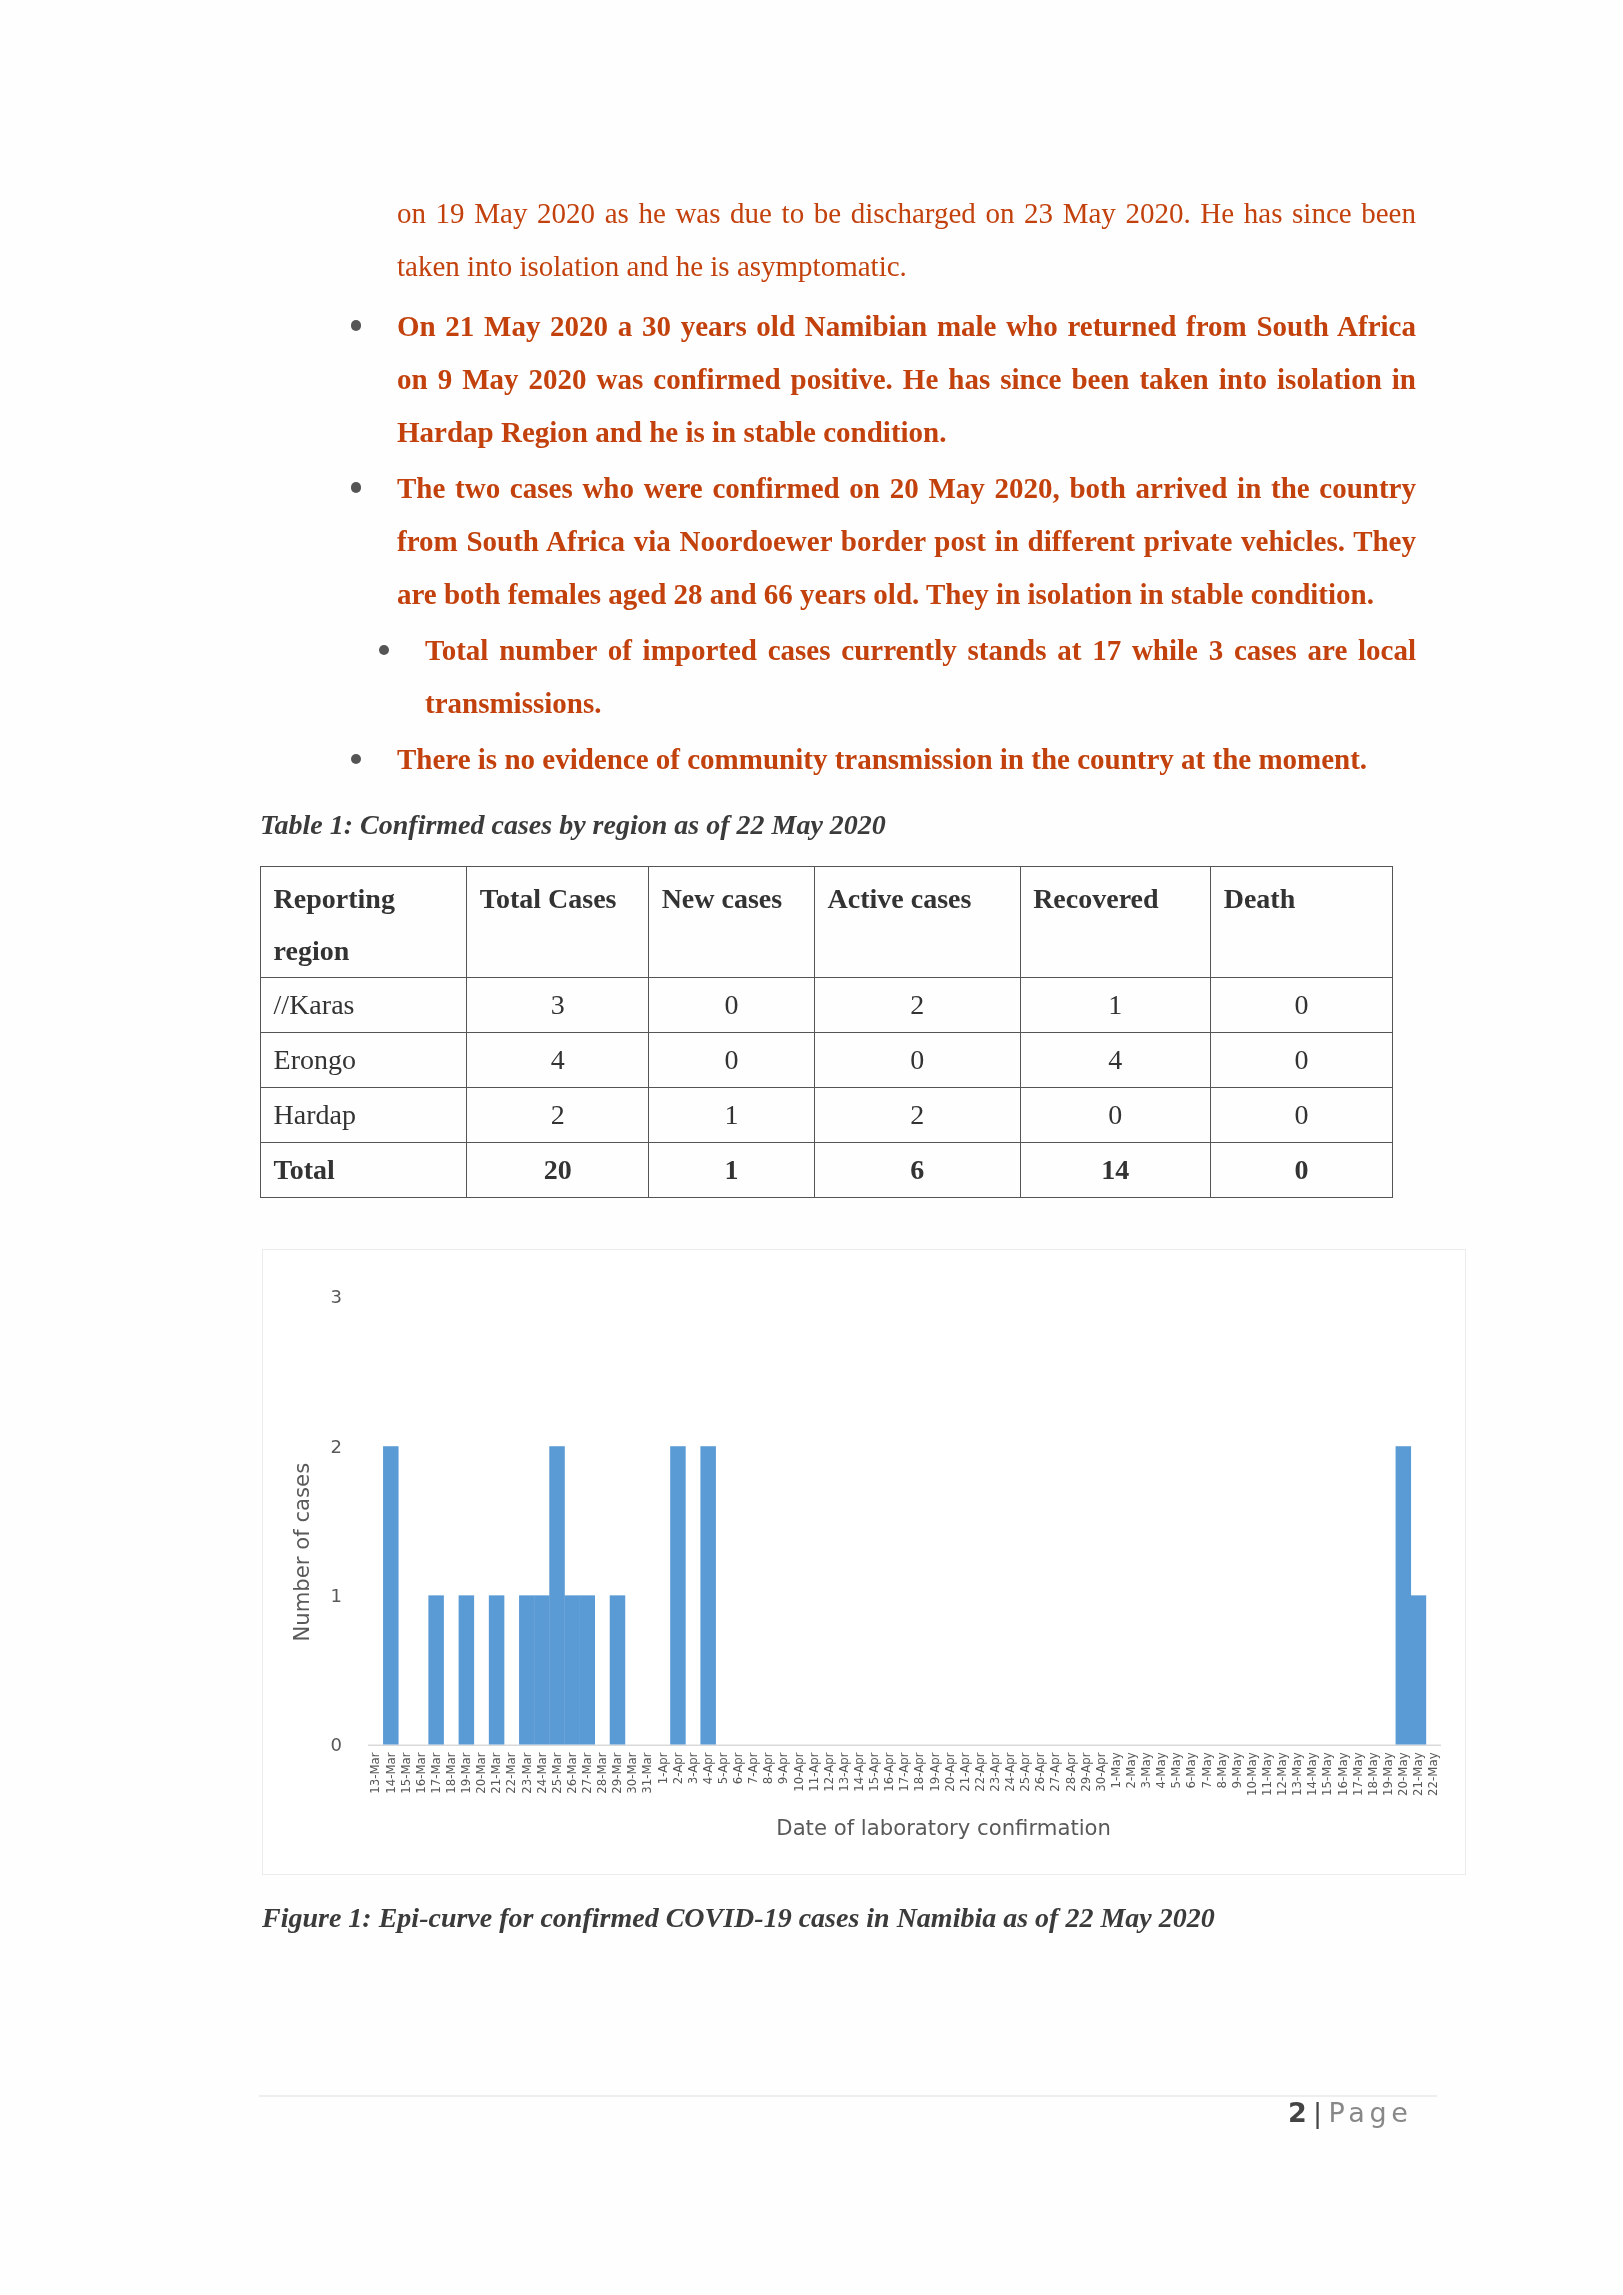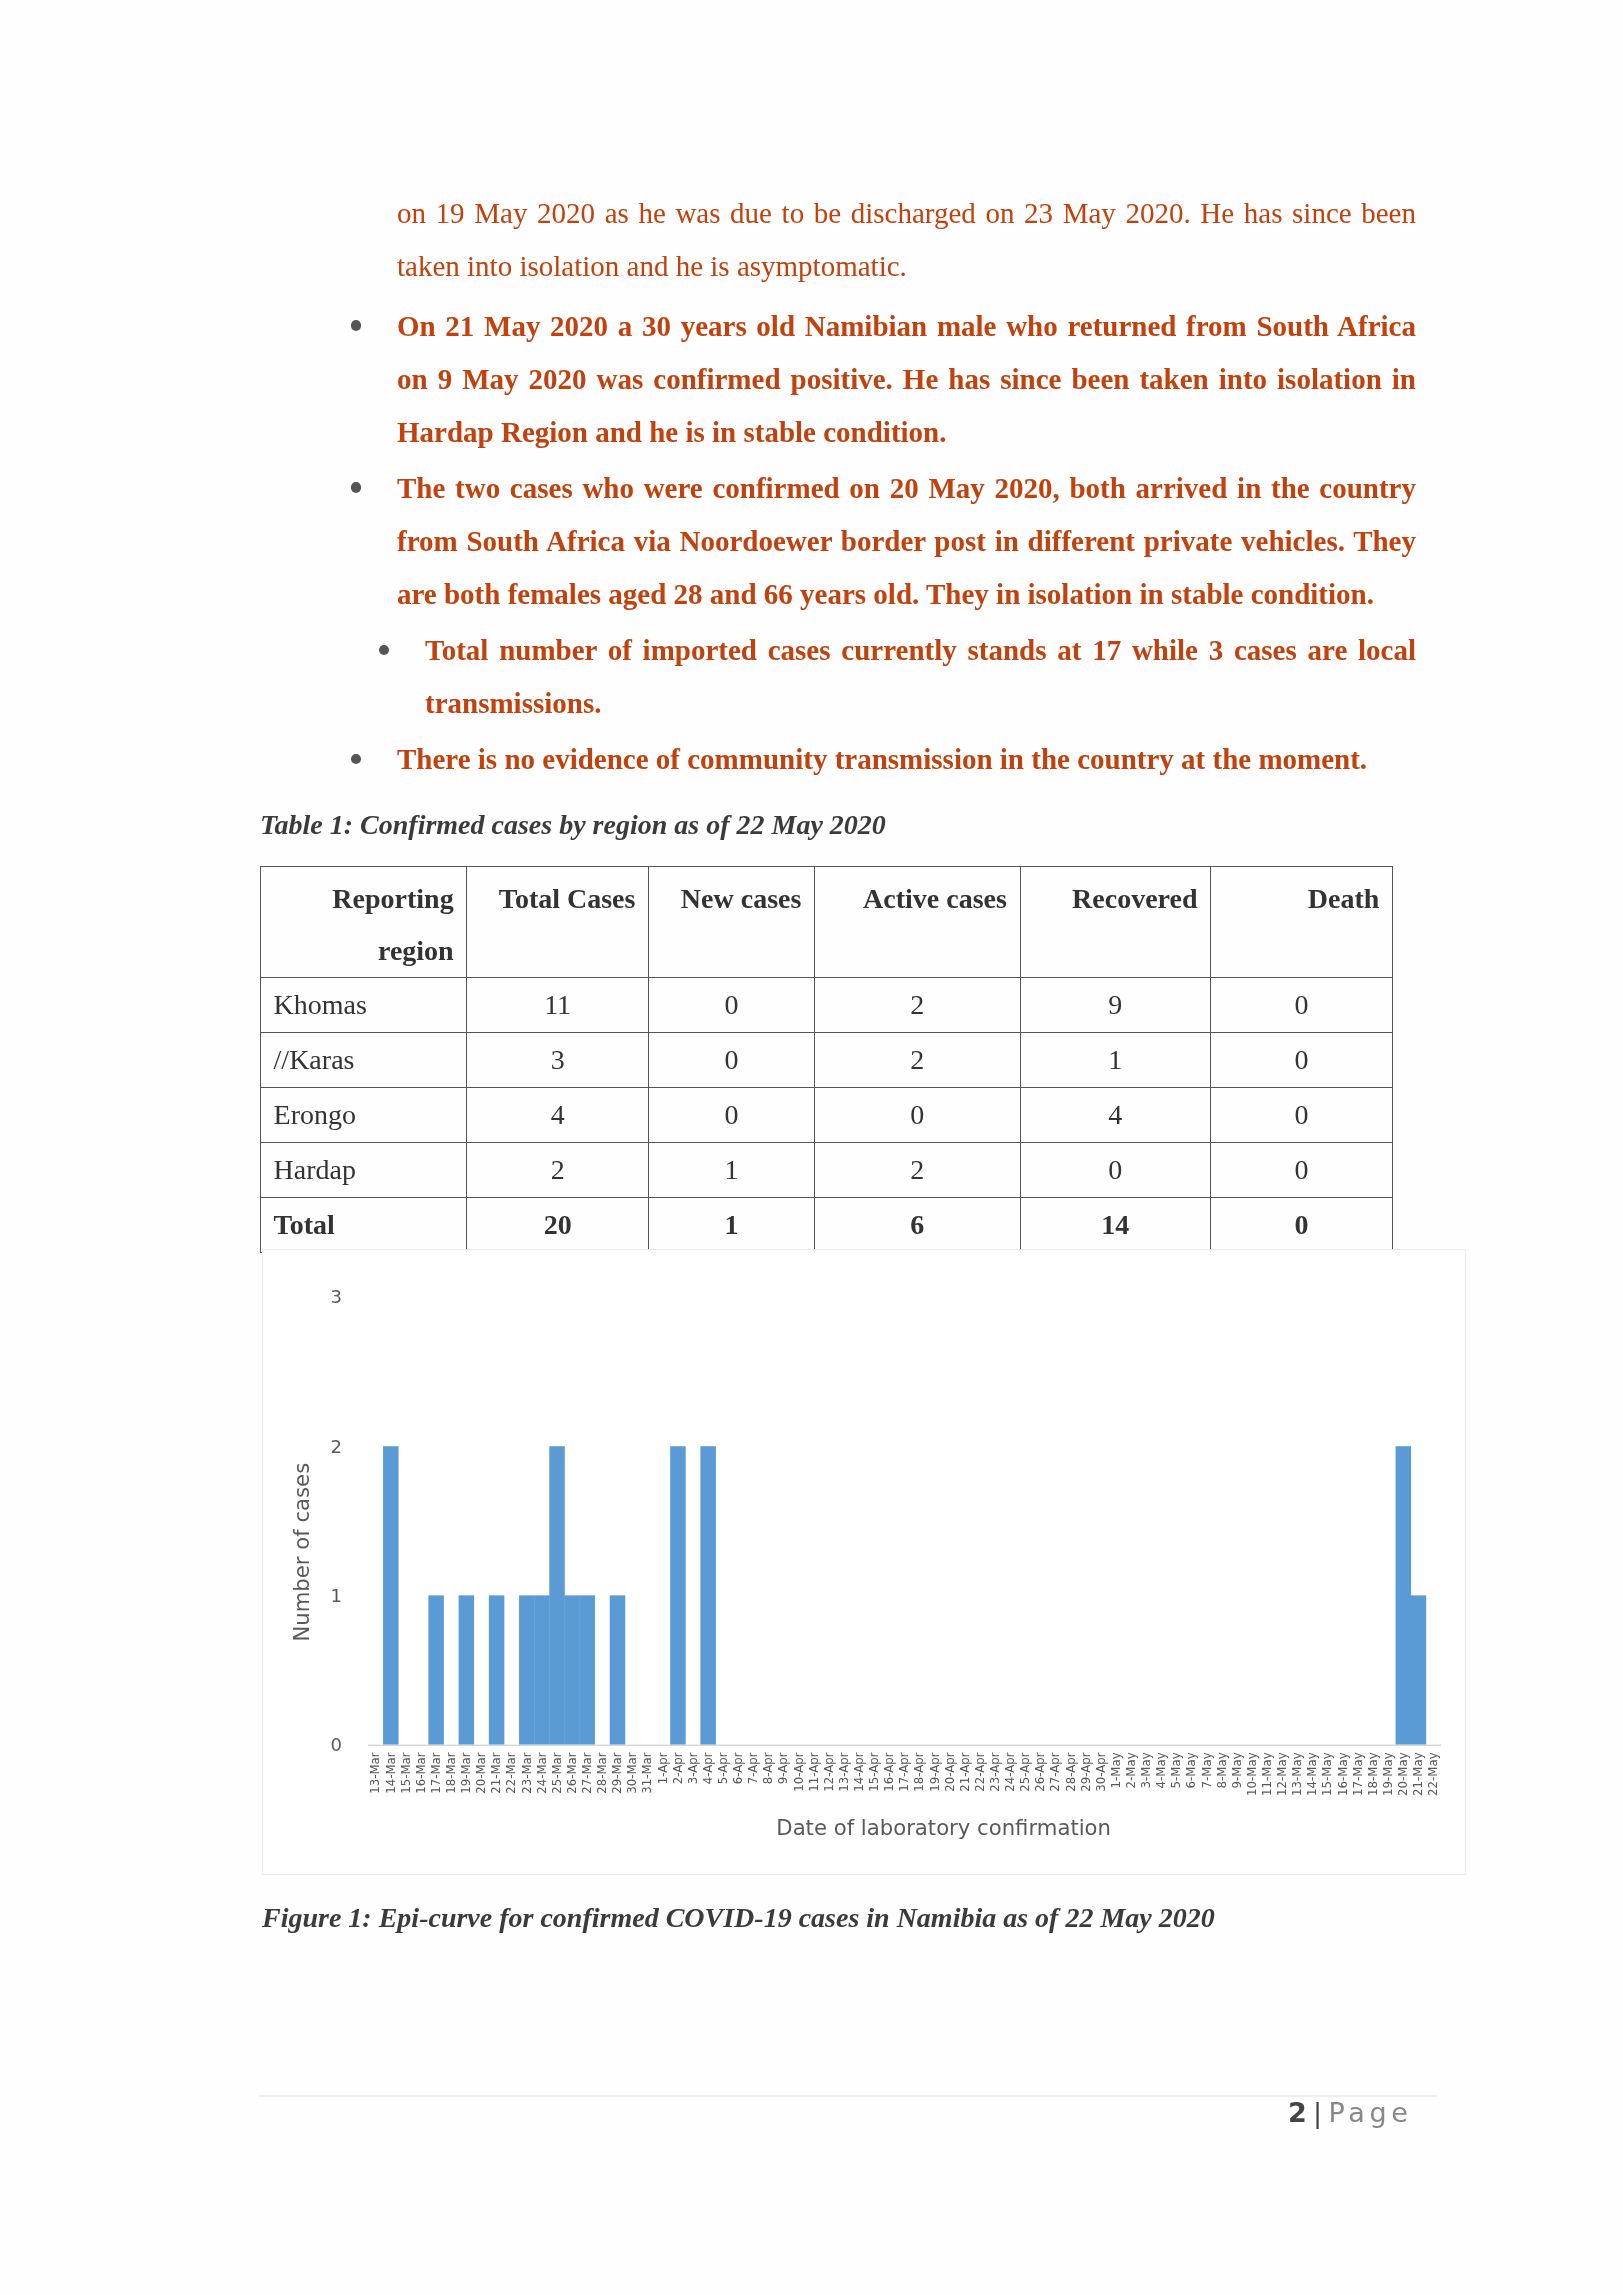--- a/index.html
+++ b/index.html
@@ -5,21 +5,21 @@
   html, body { margin: 0; padding: 0; background: #ffffff; }
   body { width: 1623px; height: 2295px; position: relative; overflow: hidden; font-family: "Liberation Serif", serif; color: #2f2f2f; }
   .page { position: absolute; left: 0; top: 0; width: 1623px; height: 2295px; background: #fefefe; }
   .text-block { position: absolute; left: 397px; width: 1019px; font-size: 29px; line-height: 53px; text-align: justify; color: #c2410c; }
   .para { margin: 0; }
   .bullet { position: relative; margin: 0 0 2.4px 0; font-weight: bold; }
   .bullet-dot { position: absolute; left: -46px; top: 20.4px; width: 10.2px; height: 10.2px; border-radius: 50%; background: #555; }
   .caption { position: absolute; font-style: italic; font-weight: bold; font-size: 28px; color: #3b3b3b; }
   table.cases { position: absolute; left: 260px; top: 866px; width: 1133px; border-collapse: collapse; font-size: 28px; color: #333; }
   table.cases td, table.cases th { border: 1.6px solid #555; padding: 0 12.6px; height: 54px; vertical-align: middle; }
-  table.cases th { font-weight: bold; text-align: right; vertical-align: top; padding-top: 6.3px; line-height: 52px; height: 101px; }
+  table.cases th { font-weight: bold; text-align: left; vertical-align: top; padding-top: 6.3px; line-height: 52px; height: 101px; }
   table.cases td.num { text-align: center; }
   table.cases tr.total td { font-weight: bold; }
   .chart-box { position: absolute; left: 262px; top: 1249px; width: 1202px; height: 624px; border: 1.6px solid #ececec; background: #fff; }
   .chart-box svg { position: absolute; left: 0; top: 0; }
   .y-title { font-family: "DejaVu Sans", sans-serif; font-size: 27px; fill: #595959; }
   .y-tick { font-family: "DejaVu Sans", sans-serif; font-size: 23px; fill: #595959; }
   .x-tick { font-family: "DejaVu Sans", sans-serif; font-size: 15px; fill: #595959; }
   .x-title { font-family: "DejaVu Sans", sans-serif; font-size: 27px; fill: #595959; }
   .footer-rule { position: absolute; left: 259px; top: 2095px; width: 1178px; height: 1.6px; background: #eeeeee; }
   .footer-page { position: absolute; left: 1288px; top: 2097px; font-family: "DejaVu Sans", sans-serif; font-size: 27px; color: #888; letter-spacing: 4.7px; text-align: right; }
@@ -46,28 +46,20 @@
       <tr>
         <th style="width:181px;">Reporting region</th>
         <th style="width:157px;">Total Cases</th>
         <th style="width:141px;">New cases</th>
         <th style="width:181px;">Active cases</th>
         <th style="width:165px;">Recovered</th>
         <th style="width:157px;">Death</th>
       </tr>
     </thead>
     <tbody>
-      <tr>
-        <td>Khomas</td>
-        <td class="num">11</td>
-        <td class="num">0</td>
-        <td class="num">2</td>
-        <td class="num">9</td>
-        <td class="num">0</td>
-      </tr>
       <tr>
         <td>//Karas</td>
         <td class="num">3</td>
         <td class="num">0</td>
         <td class="num">2</td>
         <td class="num">1</td>
         <td class="num">0</td>
       </tr>
       <tr>
         <td>Erongo</td>

